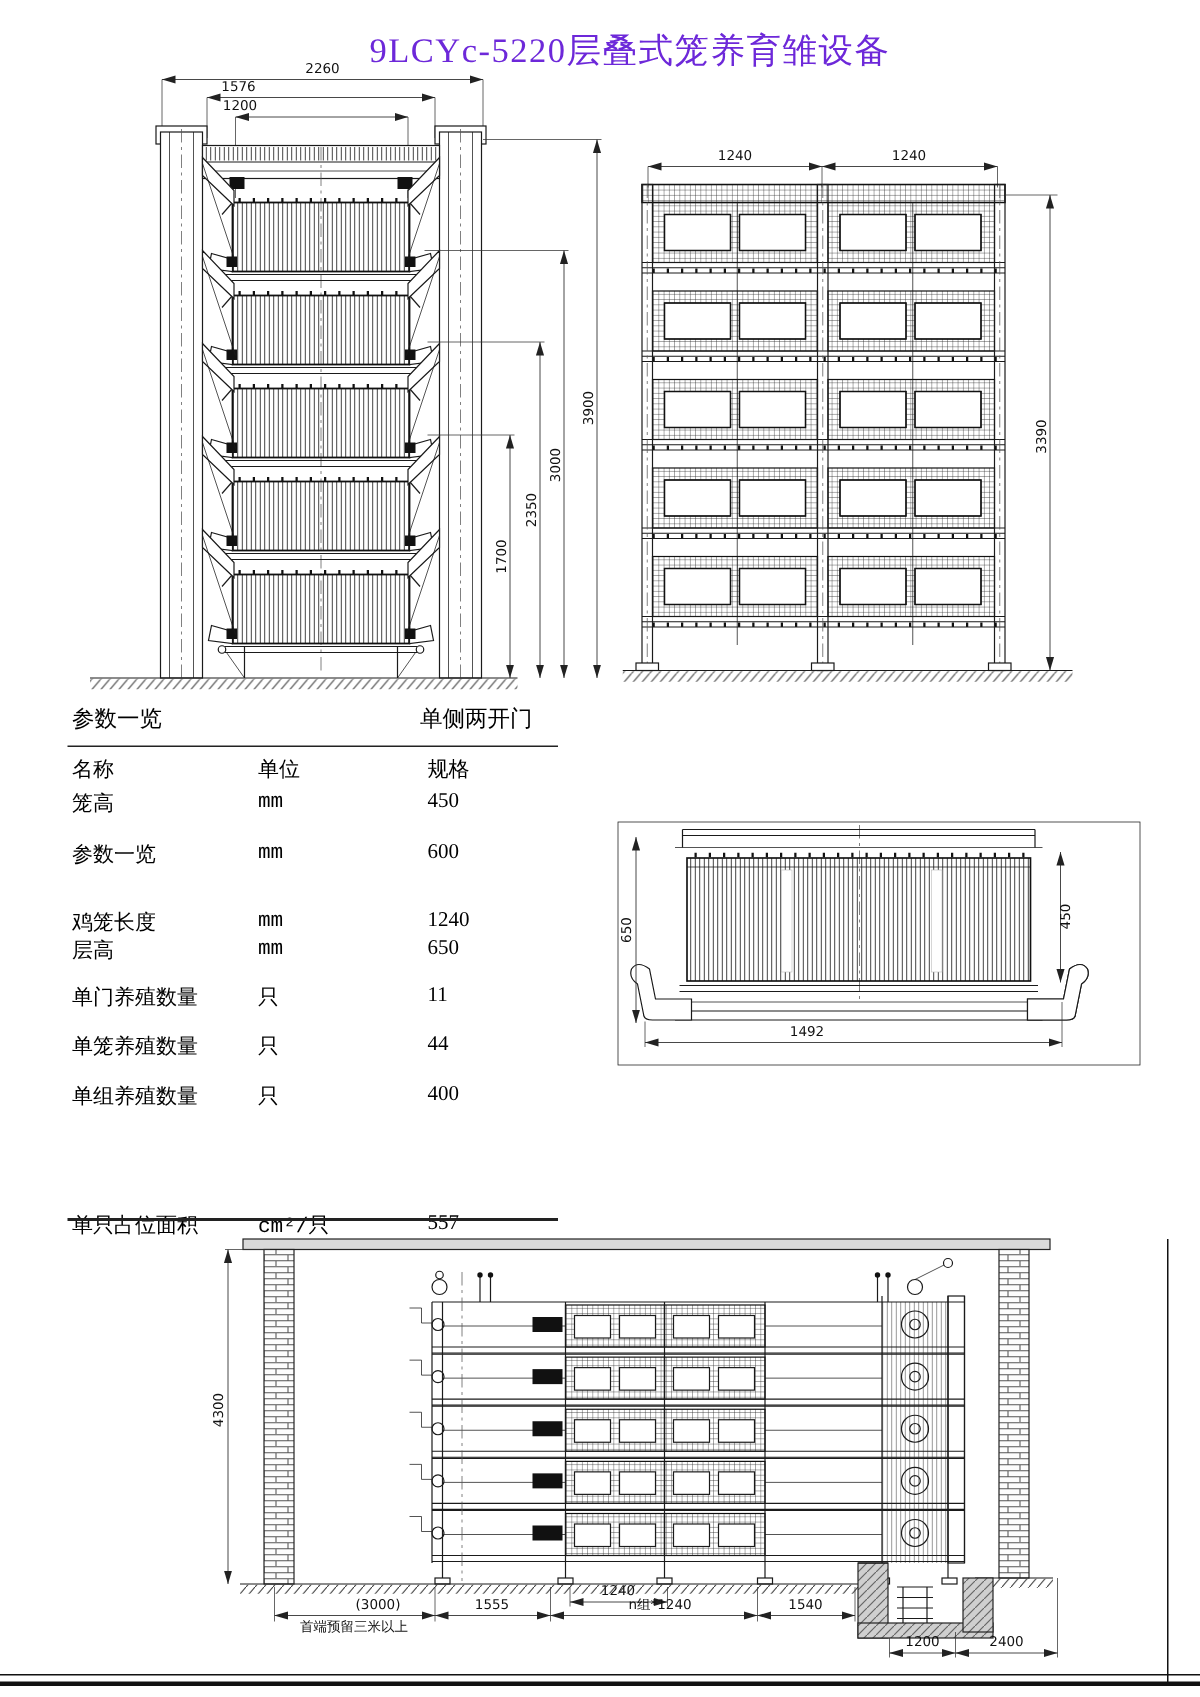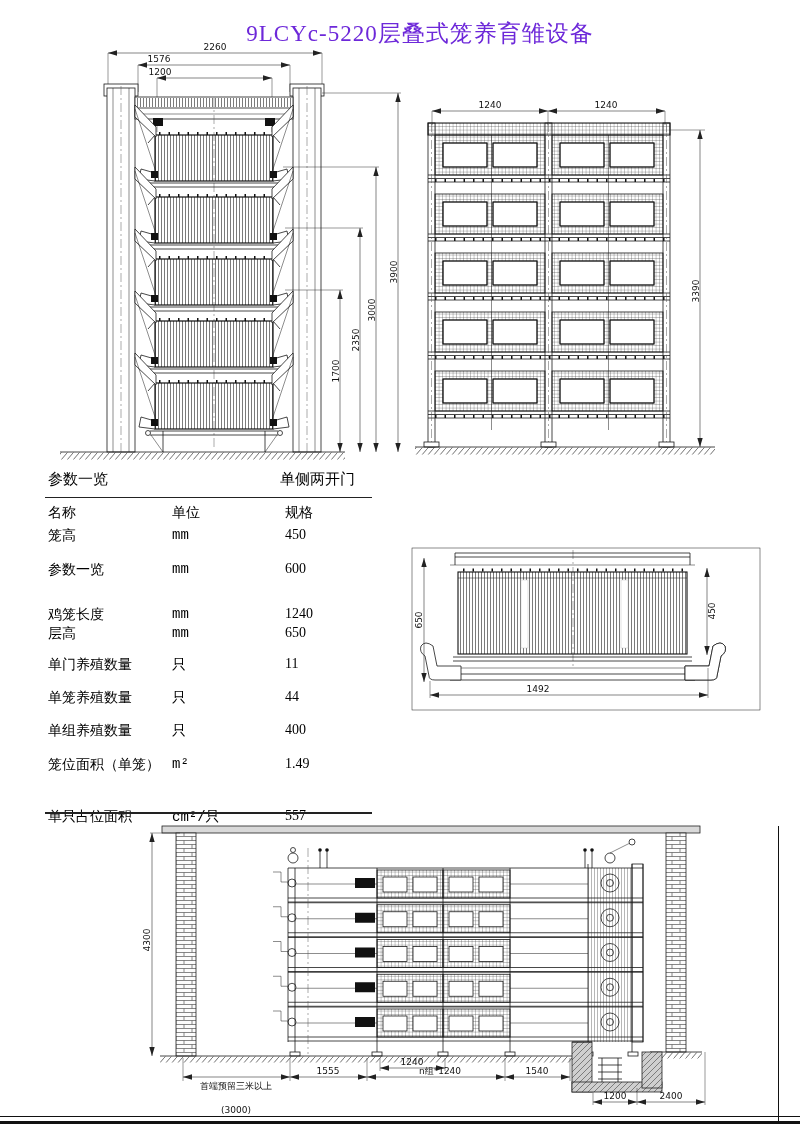--- a/index.html
+++ b/index.html
@@ -383,21 +383,21 @@
 
   <span class="dim" style="left:490px;top:105px;">1240</span>
   <span class="dim" style="left:606px;top:105px;">1240</span>
   <span class="dim v" style="left:696px;top:291px;">3390</span>
 
   <span class="dim v" style="left:419px;top:620px;">650</span>
   <span class="dim v" style="left:712px;top:611px;">450</span>
   <span class="dim" style="left:538px;top:689px;">1492</span>
 
   <span class="dim v" style="left:147px;top:940px;">4300</span>
-  <span class="dim" style="left:236px;top:1071px;margin-top:39px;">(3000)</span>
+  <span class="dim" style="left:252px;top:1071px;">(3000)</span>
   <span class="dim cjk" style="left:236px;top:1086px;">首端预留三米以上</span>
   <span class="dim" style="left:328px;top:1071px;">1555</span>
   <span class="dim" style="left:412px;top:1062px;">1240</span>
   <span class="dim cjk" style="left:440px;top:1071px;">n组*1240</span>
   <span class="dim" style="left:537px;top:1071px;">1540</span>
   <span class="dim" style="left:615px;top:1096px;">1200</span>
   <span class="dim" style="left:671px;top:1096px;">2400</span>
 
   <div class="ptable">
     <div class="row hd" style="top:4px;">
@@ -438,25 +438,20 @@
     <div class="row" style="top:223px;">
       <span class="c1">单笼养殖数量</span>
       <span class="c2">只</span>
       <span class="c3">44</span>
     </div>
     <div class="row" style="top:256px;">
       <span class="c1">单组养殖数量</span>
       <span class="c2">只</span>
       <span class="c3">400</span>
     </div>
-    <div class="row" style="top:290px;">
-      <span class="c1">笼位面积（单笼）</span>
-      <span class="c2">m²</span>
-      <span class="c3">1.49</span>
-    </div>
     <div class="row" style="top:342px;">
       <span class="c1">单只占位面积</span>
       <span class="c2">cm²/只</span>
       <span class="c3">557</span>
     </div>
     <div class="hline" style="top:346px;border-top-width:2px;"></div>
   </div>
 
 </div>
 

